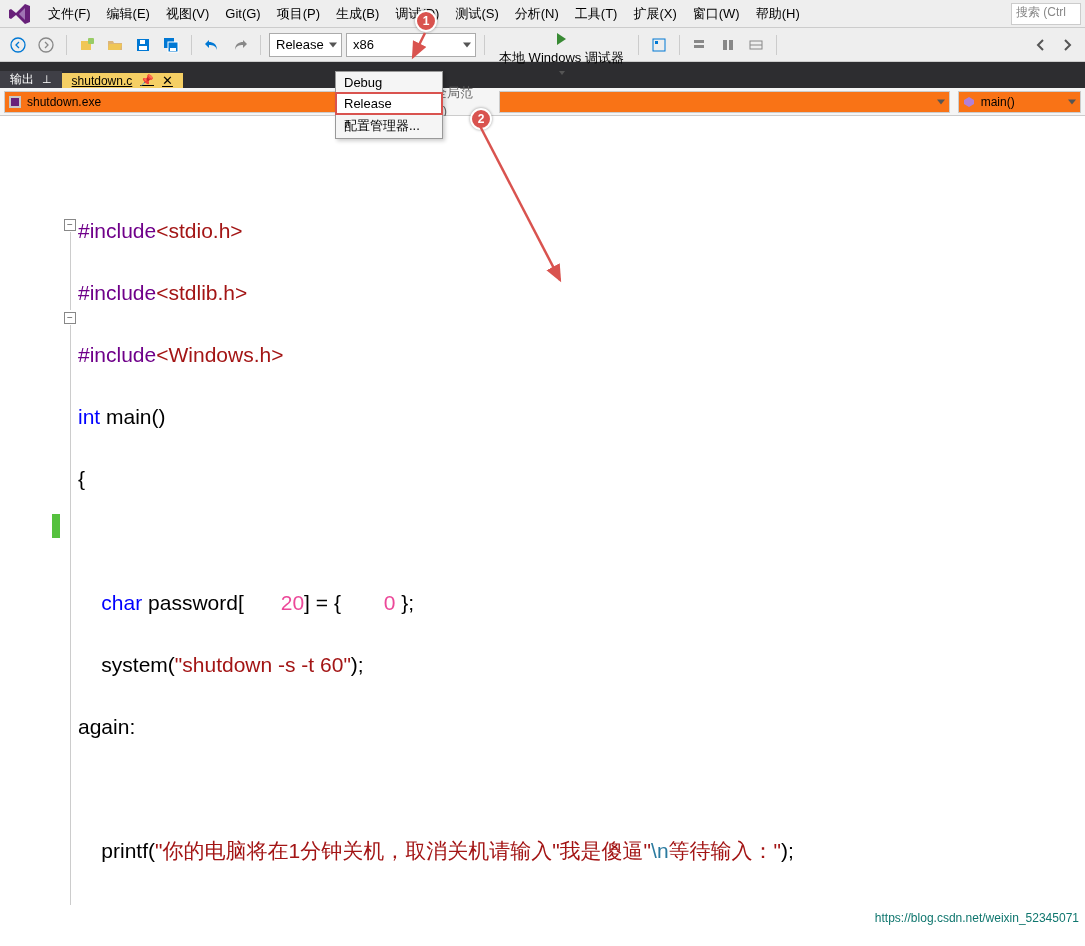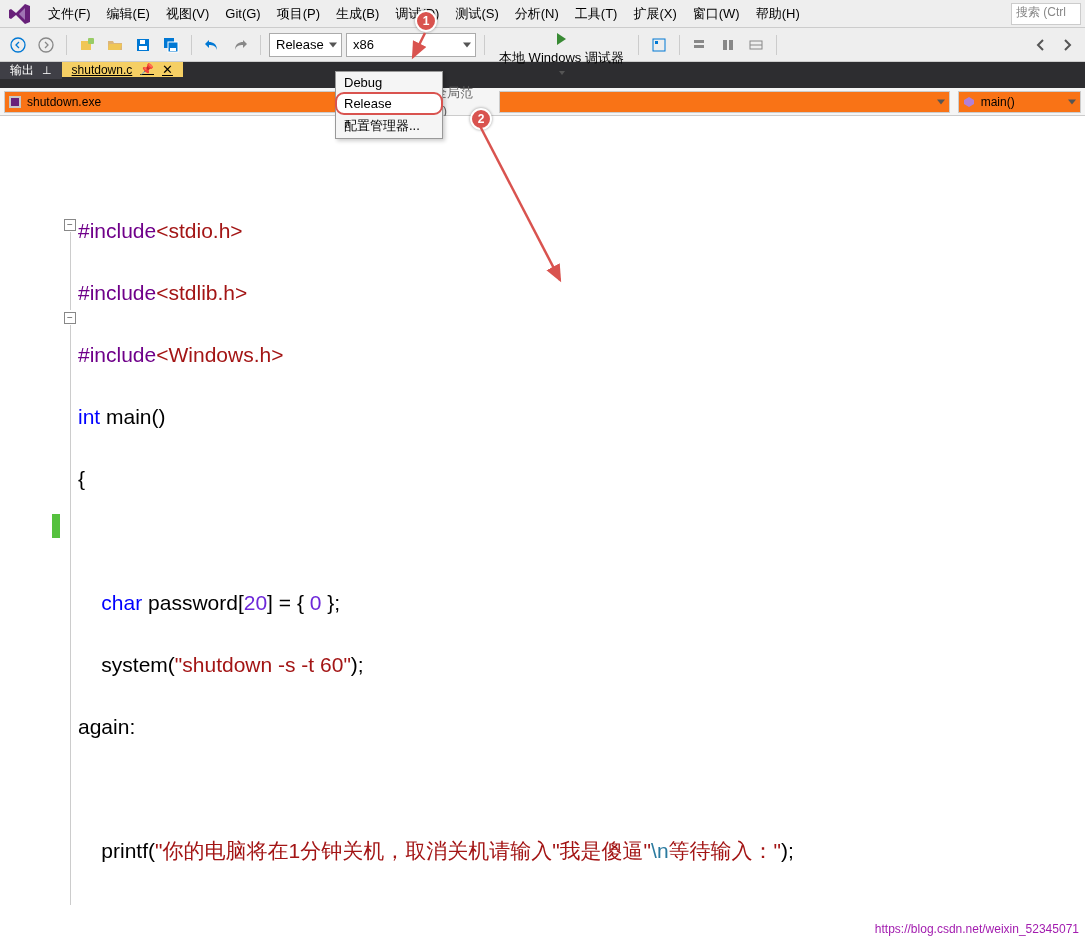--- a/index.html
+++ b/index.html
@@ -16,21 +16,21 @@
 .sep { width:1px; height:20px; background:#ccc; margin:0 4px;}
 .combo { height:24px; border:1px solid #ababab; background:#fff; display:flex; align-items:center; padding:0 18px 0 6px; position:relative; font-size:13px;}
 .combo .arrow{ position:absolute; right:4px; top:50%; transform:translateY(-50%); width:0;height:0;border-left:4px solid transparent;border-right:4px solid transparent;border-top:5px solid #555;}
 .combo.config{width:73px;}
 .combo.platform{width:130px;}
 .run-btn{display:flex;align-items:center;gap:4px;height:24px;padding:0 6px;flex-direction:column;}
 .run-btn .tri{width:0;height:0;border-top:6px solid transparent;border-bottom:6px solid transparent;border-left:9px solid #388a34;}
 .run-btn .arrow{width:0;height:0;border-left:3px solid transparent;border-right:3px solid transparent;border-top:4px solid #555;margin-left:2px;}
 .nav-arrows{margin-left:auto;display:flex;gap:2px;}
 
-.tabbar{height:26px;background:#2d2d30;display:flex;align-items:flex-start;}
+.tabbar{height:26px;background:#2d2d30;display:flex;align-items:flex-end;}
 .tab{display:flex;align-items:center;padding:0 10px;font-size:12px;gap:8px;}
 .tab.out{background:#3f3f46;color:#fff;}
 .tab.out .pin{color:#fff;}
 .tab.file{background:#f5cf64;color:#000;text-decoration:underline;}
 .tab .pin{font-size:11px;}
 .tab .close{font-size:13px;}
 
 .ctxbar{height:28px;display:flex;align-items:center;border-bottom:1px solid #ccc;background:#f5f5f5;}
 .ctx-combo{height:22px;border:1px solid #ccc;background:#f97316;display:flex;align-items:center;padding:0 18px 0 4px;position:relative;margin:0 4px;font-size:12px;}
 .ctx-combo .arrow{position:absolute;right:4px;top:50%;transform:translateY(-50%);width:0;height:0;border-left:4px solid transparent;border-right:4px solid transparent;border-top:5px solid #555;}
@@ -42,30 +42,30 @@
 .editor{position:absolute;left:0;top:116px;right:0;bottom:0;background:#fff;}
 .gutter{position:absolute;left:0;top:0;width:78px;height:100%;}
 .code{position:absolute;left:78px;top:6px;right:0;font-family:Consolas,"Courier New",monospace;font-size:21px;line-height:31px;white-space:pre;}
 .outline{position:absolute;width:12px;height:12px;border:1px solid #888;background:#fff;font-size:10px;line-height:10px;text-align:center;color:#555;}
 .vline{position:absolute;width:1px;background:#ccc;}
 .greenbar{position:absolute;left:52px;width:8px;background:#55c13e;}
 .kw{color:#0000ff;}
 .str{color:#a31515;}
 .hdr{color:#a31515;}
 .esc{color:#2a7a9f;}
-.num{color:#6d28d9;}
+.num{color:#ec4899;margin-left:37px;}
 .def{color:#6f008a;}
 
 .dropdown{position:absolute;left:335px;top:71px;width:108px;background:#f5f5f5;border:1px solid #999;box-shadow:2px 2px 4px rgba(0,0,0,0.2);}
-.dd-item{padding:3px 8px;font-size:13px;border-radius:9px;}
+.dd-item{padding:3px 8px;font-size:13px;}
 .dd-item.sel{border:2px solid #d9534f;background:#fff;margin:-1px;padding:2px 7px;}
 
 .marker{position:absolute;width:22px;height:22px;border-radius:50%;background:#d9534f;color:#fff;font-size:12px;font-weight:bold;display:flex;align-items:center;justify-content:center;border:2px solid #fff;box-shadow:0 0 3px rgba(0,0,0,.4);}
 .arrow-svg{position:absolute;pointer-events:none;}
-.watermark{position:absolute;right:6px;bottom:10px;color:#a21caf;font-size:12px;}
+.watermark{position:absolute;right:6px;bottom:21px;color:#0f766e;font-size:12px;}
 </style>
 </head>
 <body>
 
 <div class="menubar">
   <span class="vs-logo">
     <svg viewBox="0 0 24 24">
         <path fill="#68217a" d="M17 2l5 2v16l-5 2-9-9-5 4-2-1V8l2-1 5 4 9-9z"></path>
         <path fill="#a074b4" d="M17 6v12l-6-6z"></path>
       </svg>

